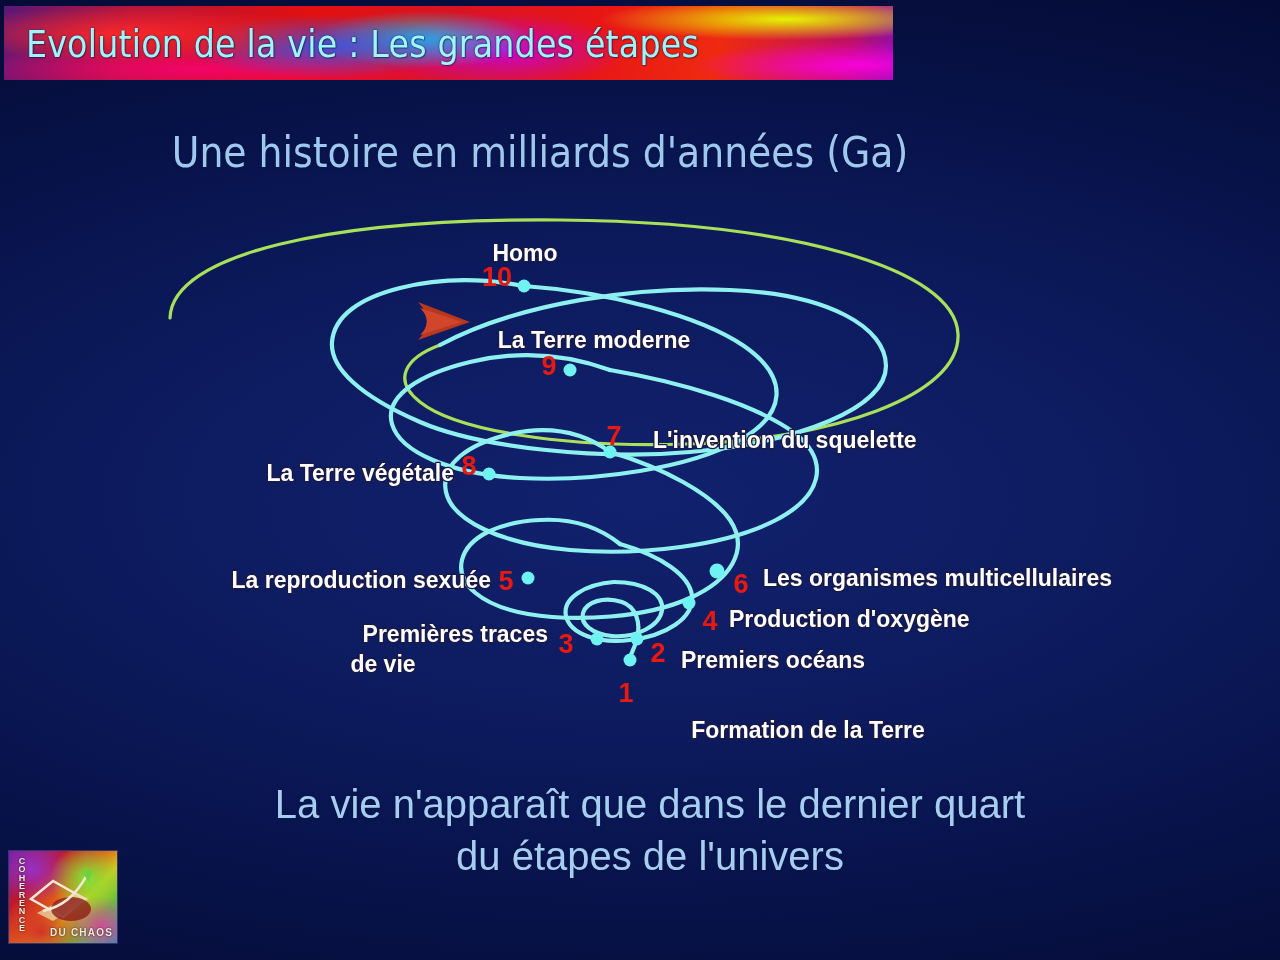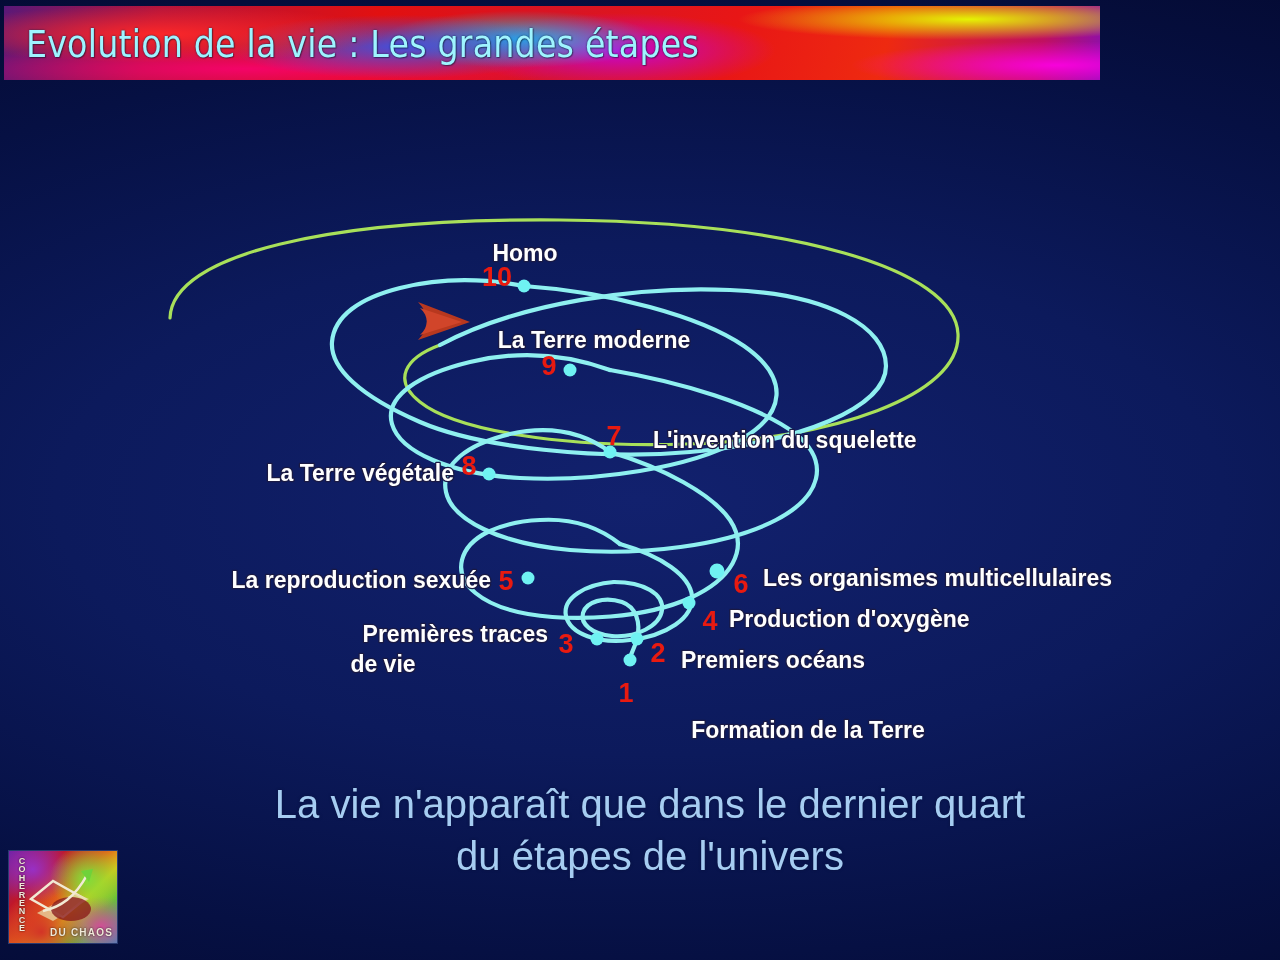--- a/index.html
+++ b/index.html
@@ -10,21 +10,21 @@
   }
   #slide{
     position:relative;width:1280px;height:960px;
     background:
       radial-gradient(ellipse 120% 70% at 50% 52%, #12216e 0%, #0c1a5c 38%, #061043 68%, #03072a 100%),
       linear-gradient(180deg,#01030f 0%, #061045 30%, #0a1860 52%, #061043 78%, #010519 100%);
   }
 
   
   #banner{
-    position:absolute;left:4px;top:6px;width:1096px;height:74px;
+    position:absolute;left:4px;top:6px;width:889px;height:74px;
     background:
       radial-gradient(ellipse 30% 55% at 14% 38%, rgba(255,40,40,.95) 0%, rgba(210,20,60,.0) 70%),
       radial-gradient(ellipse 22% 60% at 36% 55%, rgba(40,90,255,.85) 0%, rgba(40,90,255,0) 72%),
       radial-gradient(ellipse 18% 55% at 47% 45%, rgba(0,220,255,.8) 0%, rgba(0,220,255,0) 70%),
       radial-gradient(ellipse 20% 70% at 56% 60%, rgba(190,0,255,.8) 0%, rgba(190,0,255,0) 72%),
       radial-gradient(ellipse 30% 40% at 88% 18%, rgba(230,255,0,.95) 0%, rgba(230,255,0,0) 70%),
       radial-gradient(ellipse 26% 45% at 96% 80%, rgba(255,0,230,.9) 0%, rgba(255,0,230,0) 72%),
       radial-gradient(ellipse 40% 45% at 22% 85%, rgba(255,0,120,.8) 0%, rgba(255,0,120,0) 74%),
       linear-gradient(105deg,#5a1878 0%, #b3143c 14%, #e21010 34%, #d81424 50%, #e81616 66%, #ee2a10 80%, #c01060 94%, #8a0fb0 100%);
     overflow:hidden;
@@ -110,20 +110,21 @@
 </style>
 </head>
 <body>
 
 <div id="slide">
 
   <div id="banner">
     <div id="banner-title">Evolution de la vie : Les grandes étapes</div>
   </div>
 
+  <div id="subtitle">Une histoire en milliards d'années (Ga)</div>
 
   <svg id="diagram" viewBox="0 0 1280 580">
 
     <path class="spiral-green" d="M 170 128
              C 172 64, 330 28, 560 30
              C 790 32, 955 78, 958 144
              C 961 206, 830 250, 686 254
              C 560 258, 455 240, 420 212
              C 392 190, 405 168, 440 155"></path>
 

